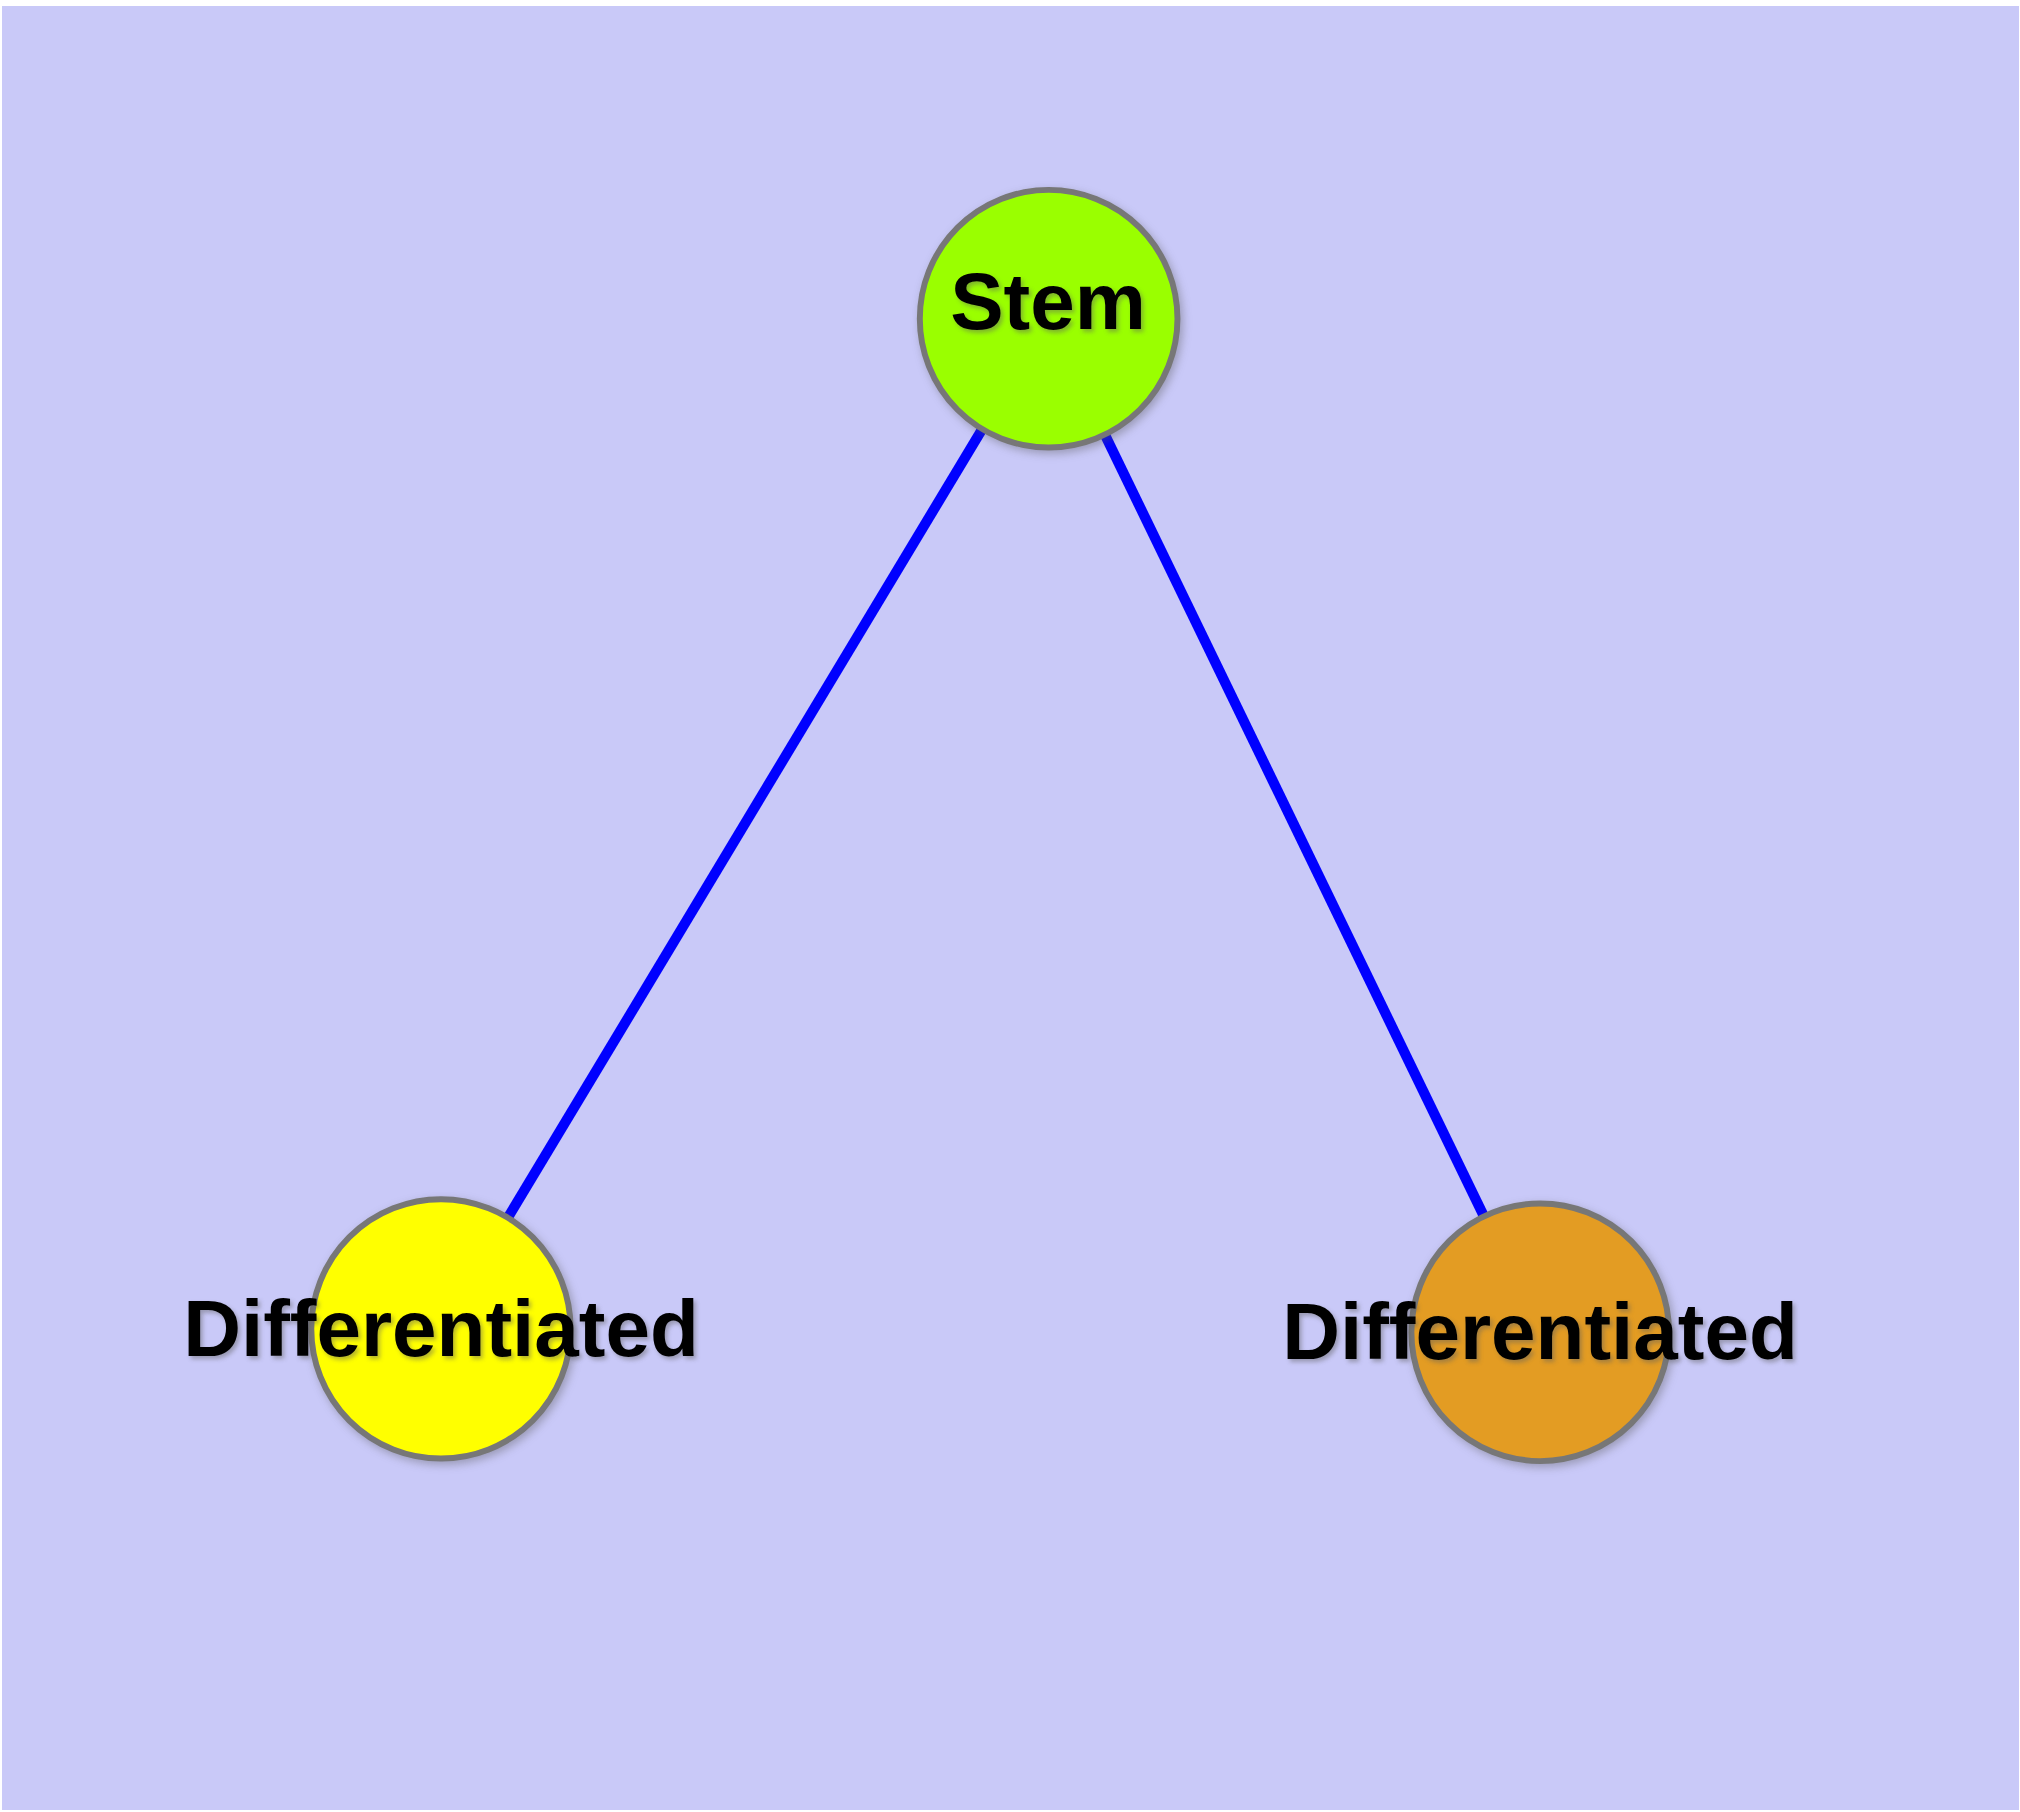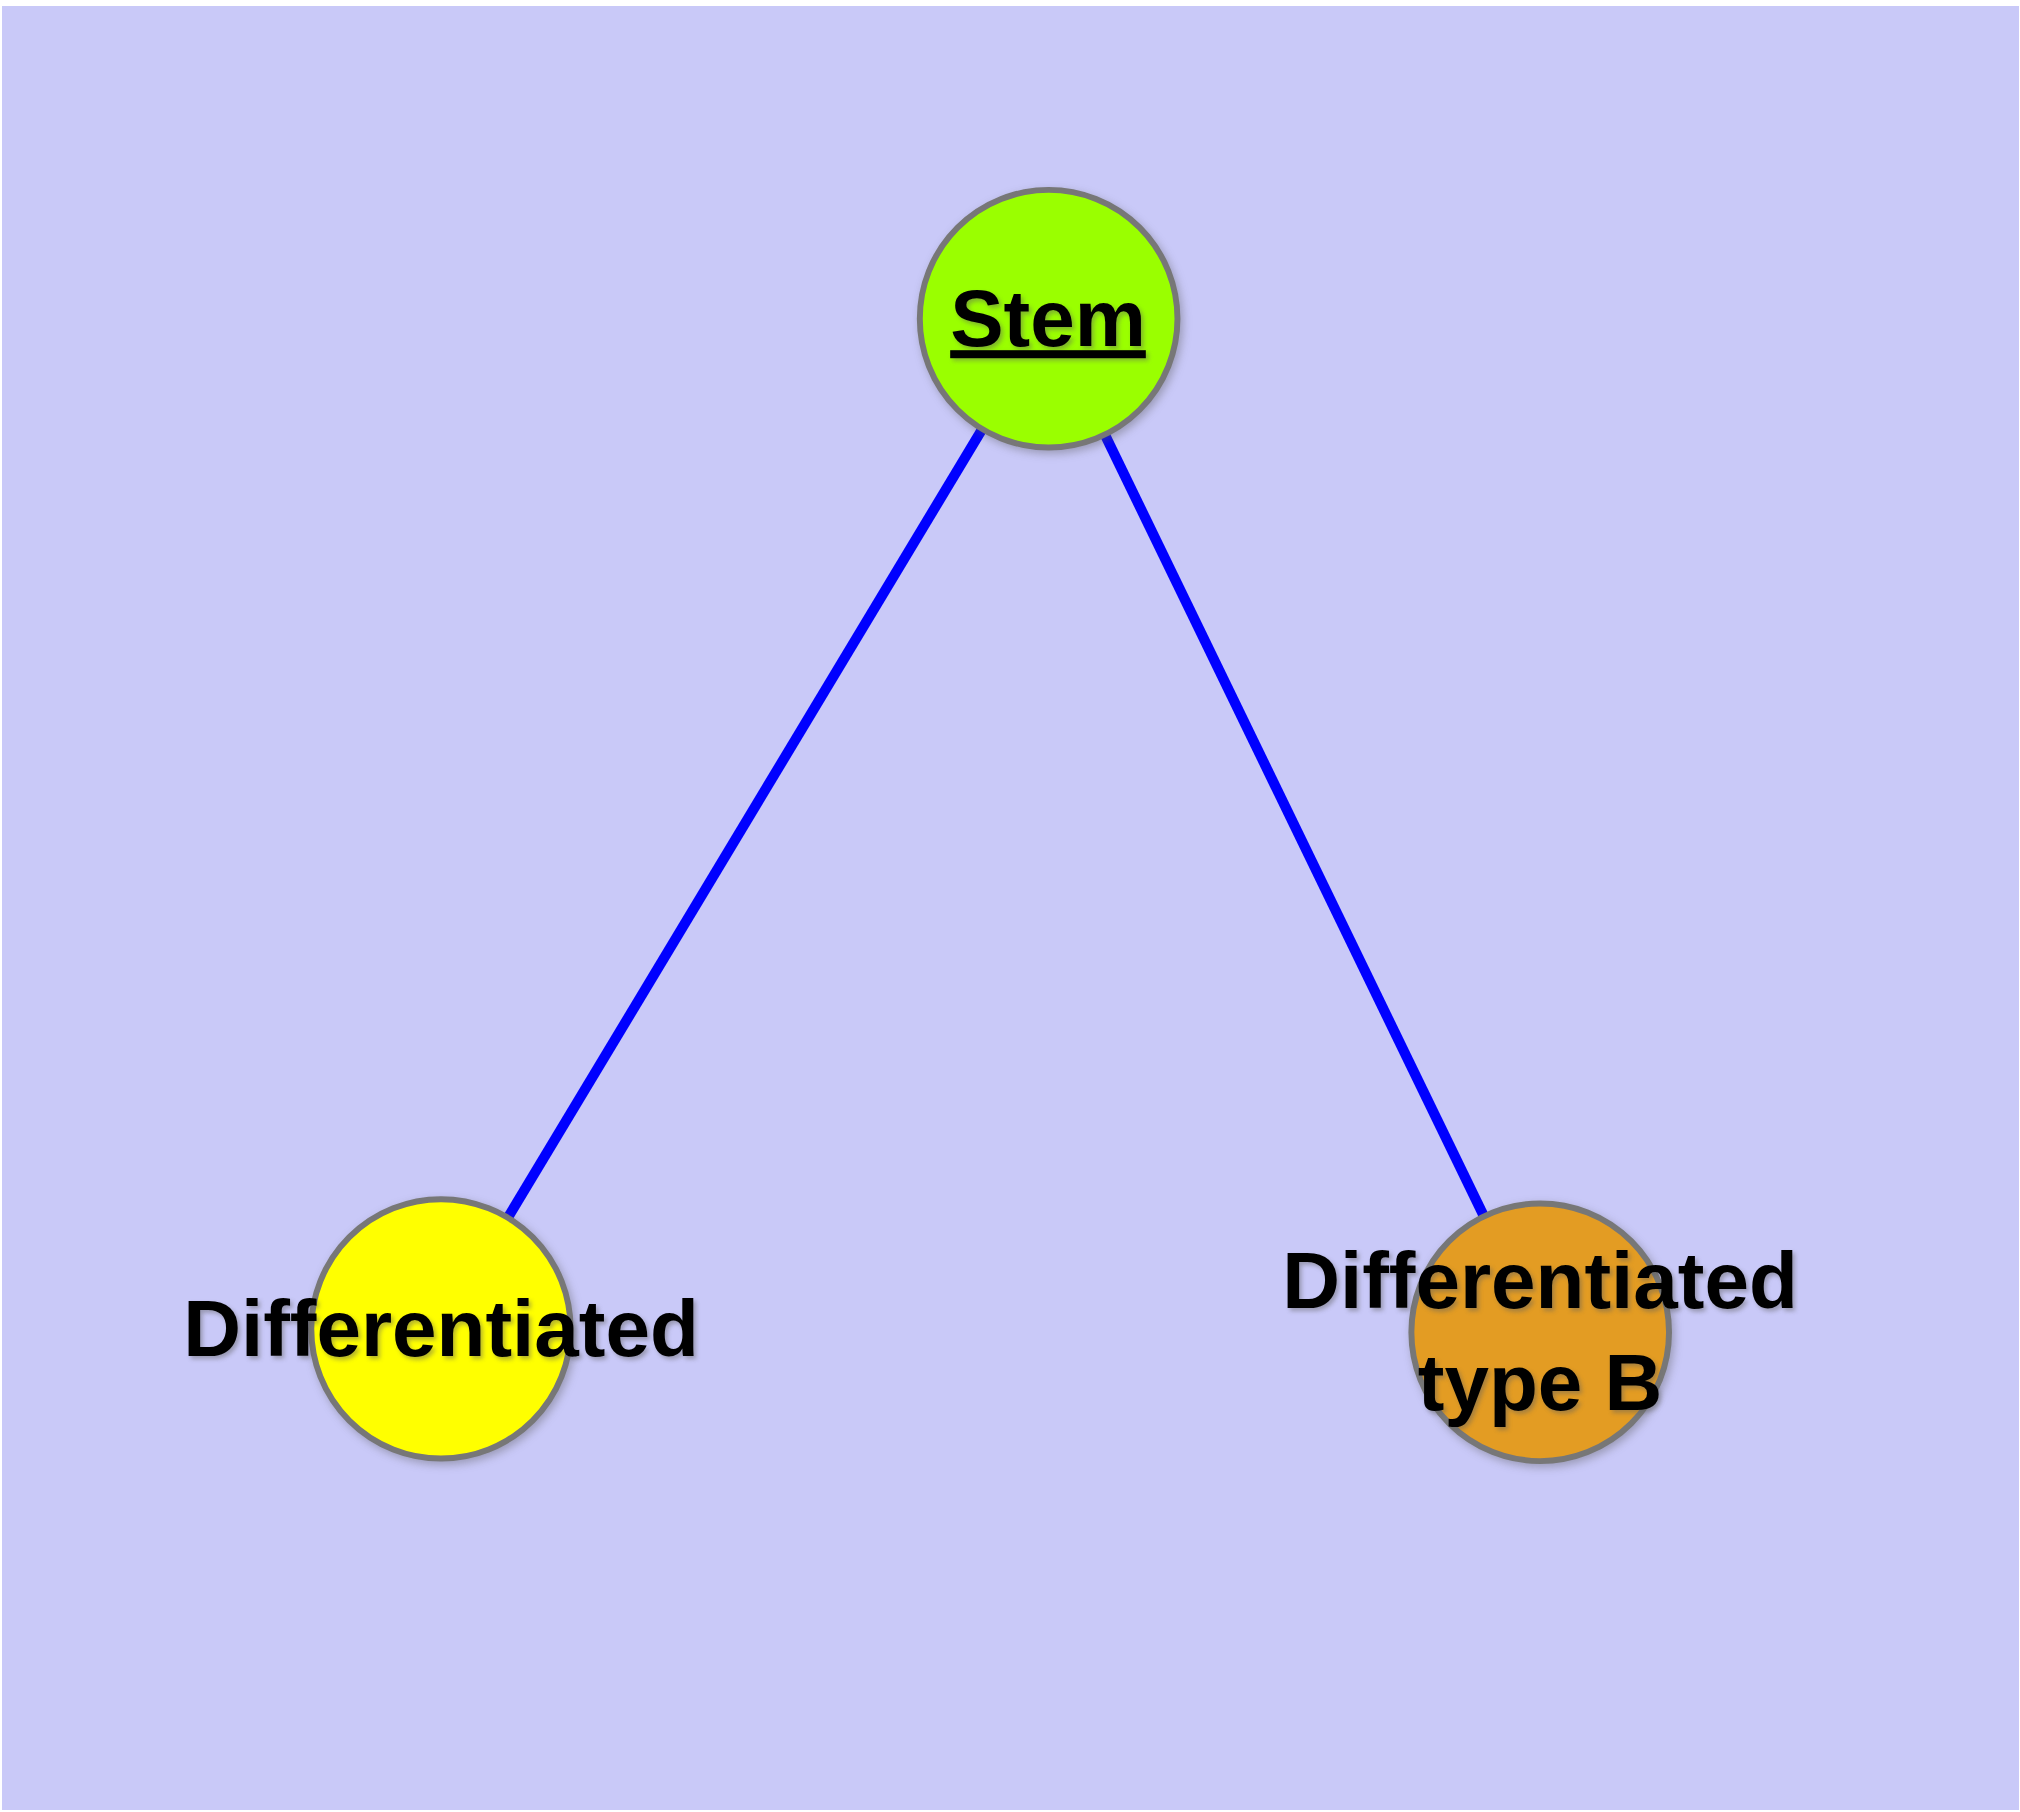--- a/index.html
+++ b/index.html
@@ -64,25 +64,24 @@
         <line x1="1237" y1="376" x2="520" y2="1568" stroke="#0000FF" stroke-width="12"></line>
         <line x1="1237" y1="376" x2="1817" y2="1572" stroke="#0000FF" stroke-width="12"></line>
       </g>
     <g id="nodes-layer">
         <circle cx="1237" cy="376" r="152" fill="#9AFF00" stroke="#777777" stroke-width="7" class="node-circle"></circle>
         <circle cx="520" cy="1568" r="153" fill="#FFFF00" stroke="#777777" stroke-width="7" class="node-circle"></circle>
         <circle cx="1817" cy="1572" r="152" fill="#E39C23" stroke="#777777" stroke-width="7" class="node-circle"></circle>
       </g>
   </svg>
   <div id="labels-layer">
-      <div class="node-label" style="left: 1048px; top: 319px; color: rgb(0, 0, 0); text-decoration: underline;">
+      <div class="node-label" style="left: 1048px; top: 302px; color: rgb(0, 0, 0);">
         <div>Stem</div>
       </div>
       <div class="node-label" style="left: 441px; top: 1329px; color: rgb(0, 0, 0);">
         <div>Differentiated</div>
       </div>
       <div class="node-label" style="left: 1540px; top: 1332px; color: rgb(0, 0, 0);">
         <div>Differentiated</div>
-        <div>type B</div>
       </div>
     </div>
 </div>
 
 
 </body></html>

